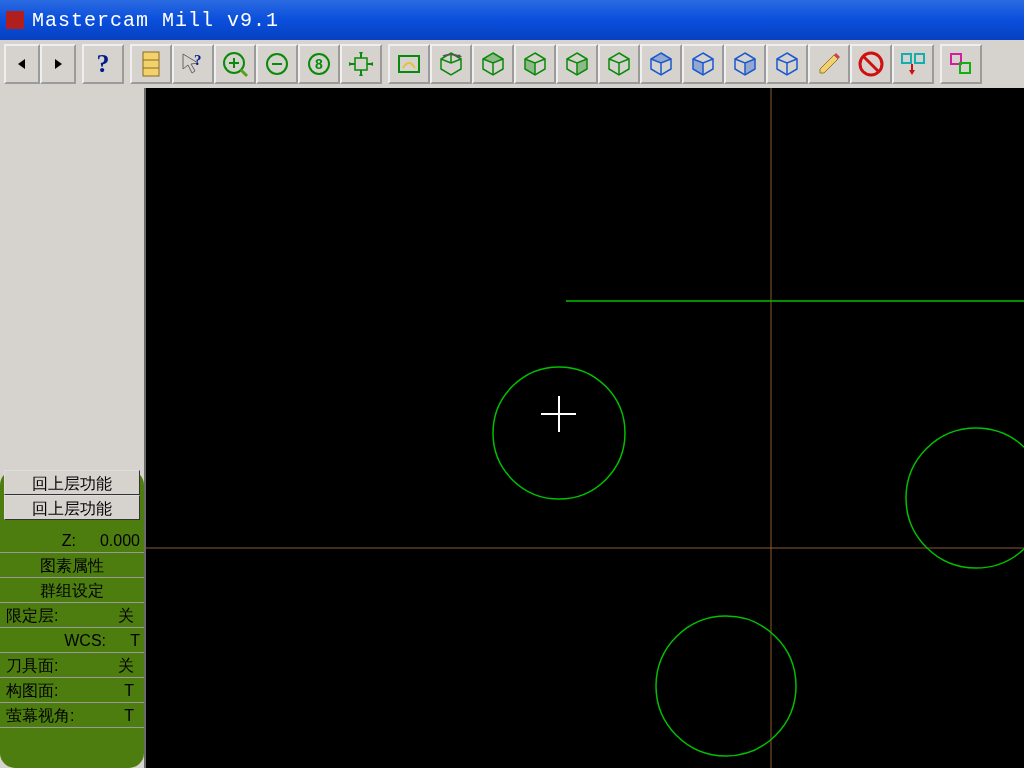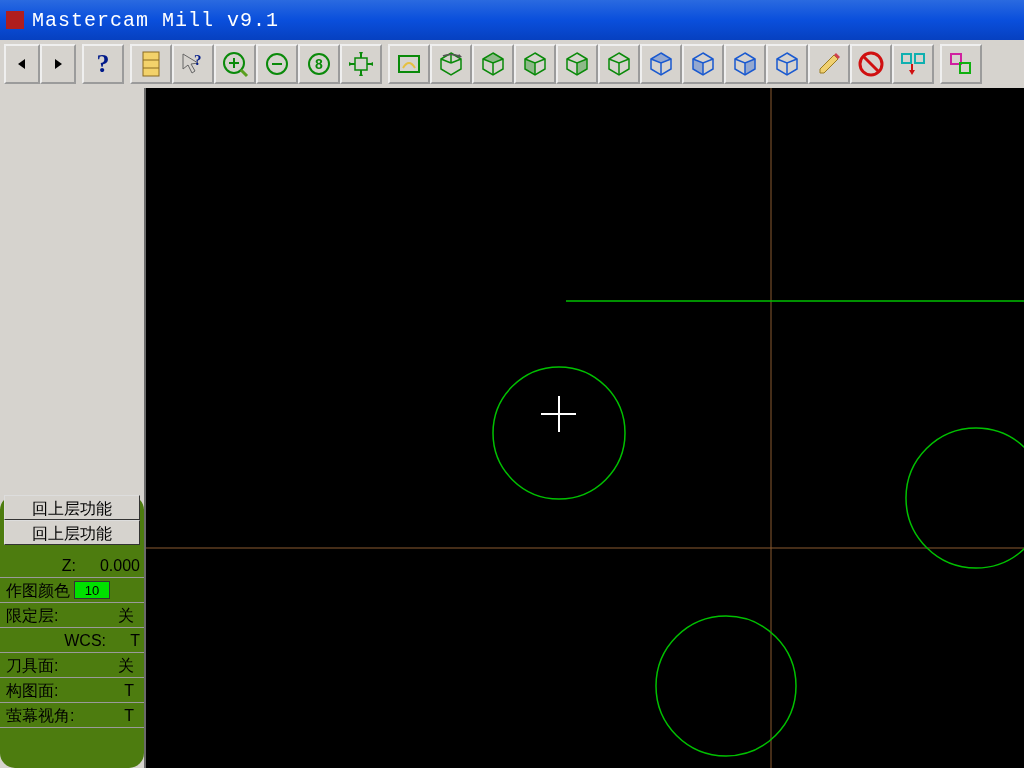--- a/index.html
+++ b/index.html
@@ -315,23 +315,25 @@
     <div class="sidebar-top"></div>
     <div class="panel-block">
       <div class="menu-btn">回上层功能</div>
       <div class="menu-btn">回上层功能</div>
       <div style="height:8px"></div>
 
       <div class="statusrow">
         <span class="lbl">Z:</span>
         <span class="val" style="min-width:60px">0.000</span>
       </div>
-      <div class="statusrow hasbox">
-        <span class="lbl" style="text-align:left;flex:0 0 auto;padding-left:2px">作图颜色</span>
-        <span class="swatch">10</span>
+      <div class="statusrow" style="justify-content:center">
+        <span>图素属性</span>
+      </div>
+      <div class="statusrow" style="justify-content:center">
+        <span>群组设定</span>
       </div>
       <div class="statusrow">
         <span class="lbl" style="text-align:center;flex:0 0 auto;padding-left:2px">限定层:</span>
         <span class="val" style="flex:1;text-align:right;padding-right:6px">关</span>
       </div>
       <div class="statusrow">
         <span class="lbl">WCS:</span>
         <span class="val" style="min-width:30px">T</span>
       </div>
       <div class="statusrow">

